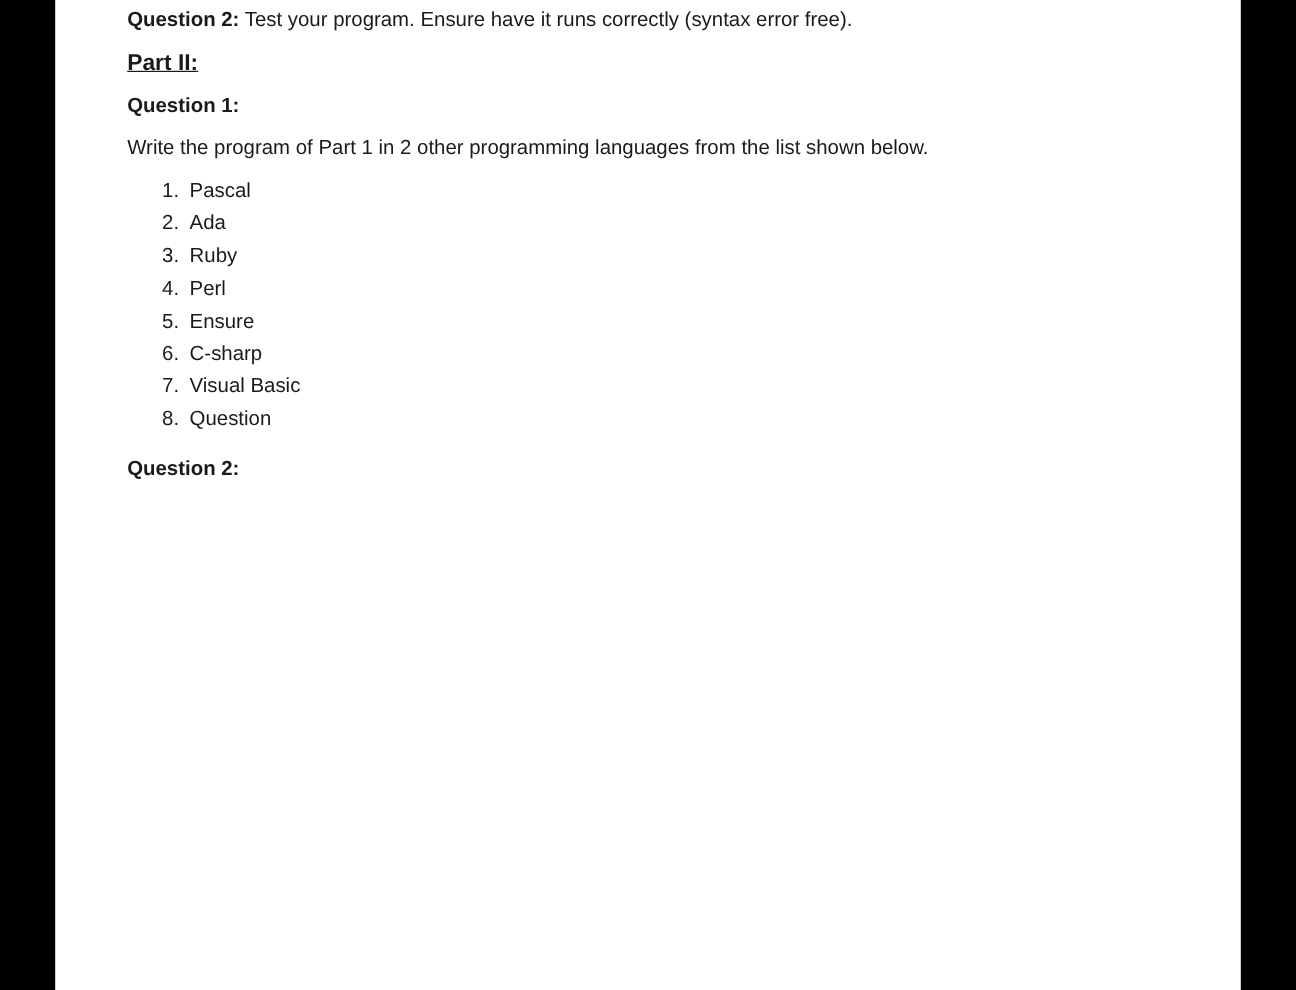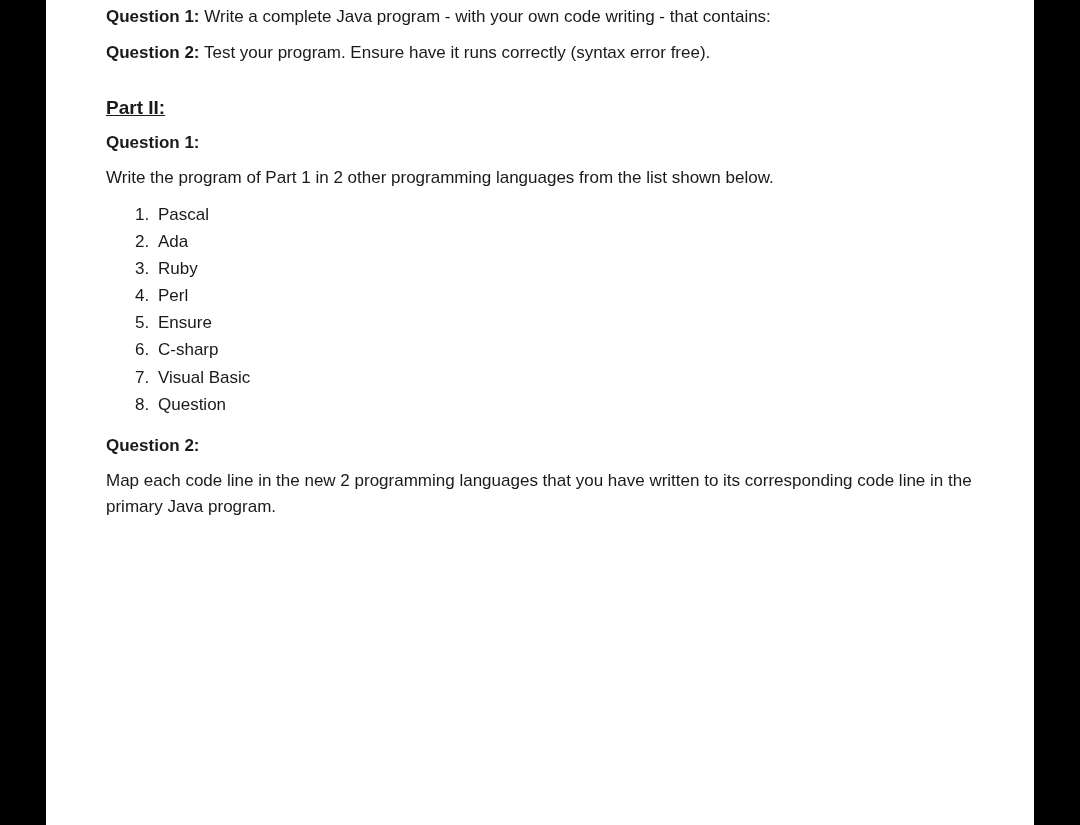--- a/index.html
+++ b/index.html
@@ -37,38 +37,35 @@
     }
     .list li {
       font-size: 17px;
       line-height: 1.6;
       padding-left: 4px;
     }
     .section-header {
       font-size: 19px;
       font-weight: bold;
       text-decoration: underline;
-      margin-top: 32px;
+      margin-top: 12px;
       margin-bottom: 14px;
     }
     .q-label {
       font-size: 17px;
       font-weight: bold;
       margin-top: 12px;
       margin-bottom: 12px;
     }
   </style>
 </head>
 <body>
 
 <div class="page">
 
-  <p class="para">
-    <span class="bold">Question 1:</span><span> Write a complete Java program - with your own code writing - that contains:</span>
-  </p>
 
 
   <p class="para">
     <span class="bold">Question 2:</span><span> Test your program. Ensure have it runs correctly (syntax error free).</span>
   </p>
 
   <p class="section-header">Part II:</p>
 
   <p class="q-label">Question 1:</p>
 
@@ -80,15 +77,14 @@
     <li>Ruby</li>
     <li>Perl</li>
     <li>Ensure</li>
     <li>C-sharp</li>
     <li>Visual Basic</li>
     <li>Question</li>
   </ol>
 
   <p class="q-label">Question 2:</p>
 
-  <p class="para">Map each code line in the new 2 programming languages that you have written to its corresponding code line in the primary Java program.</p>
 
 </div>
 
 </body></html>

